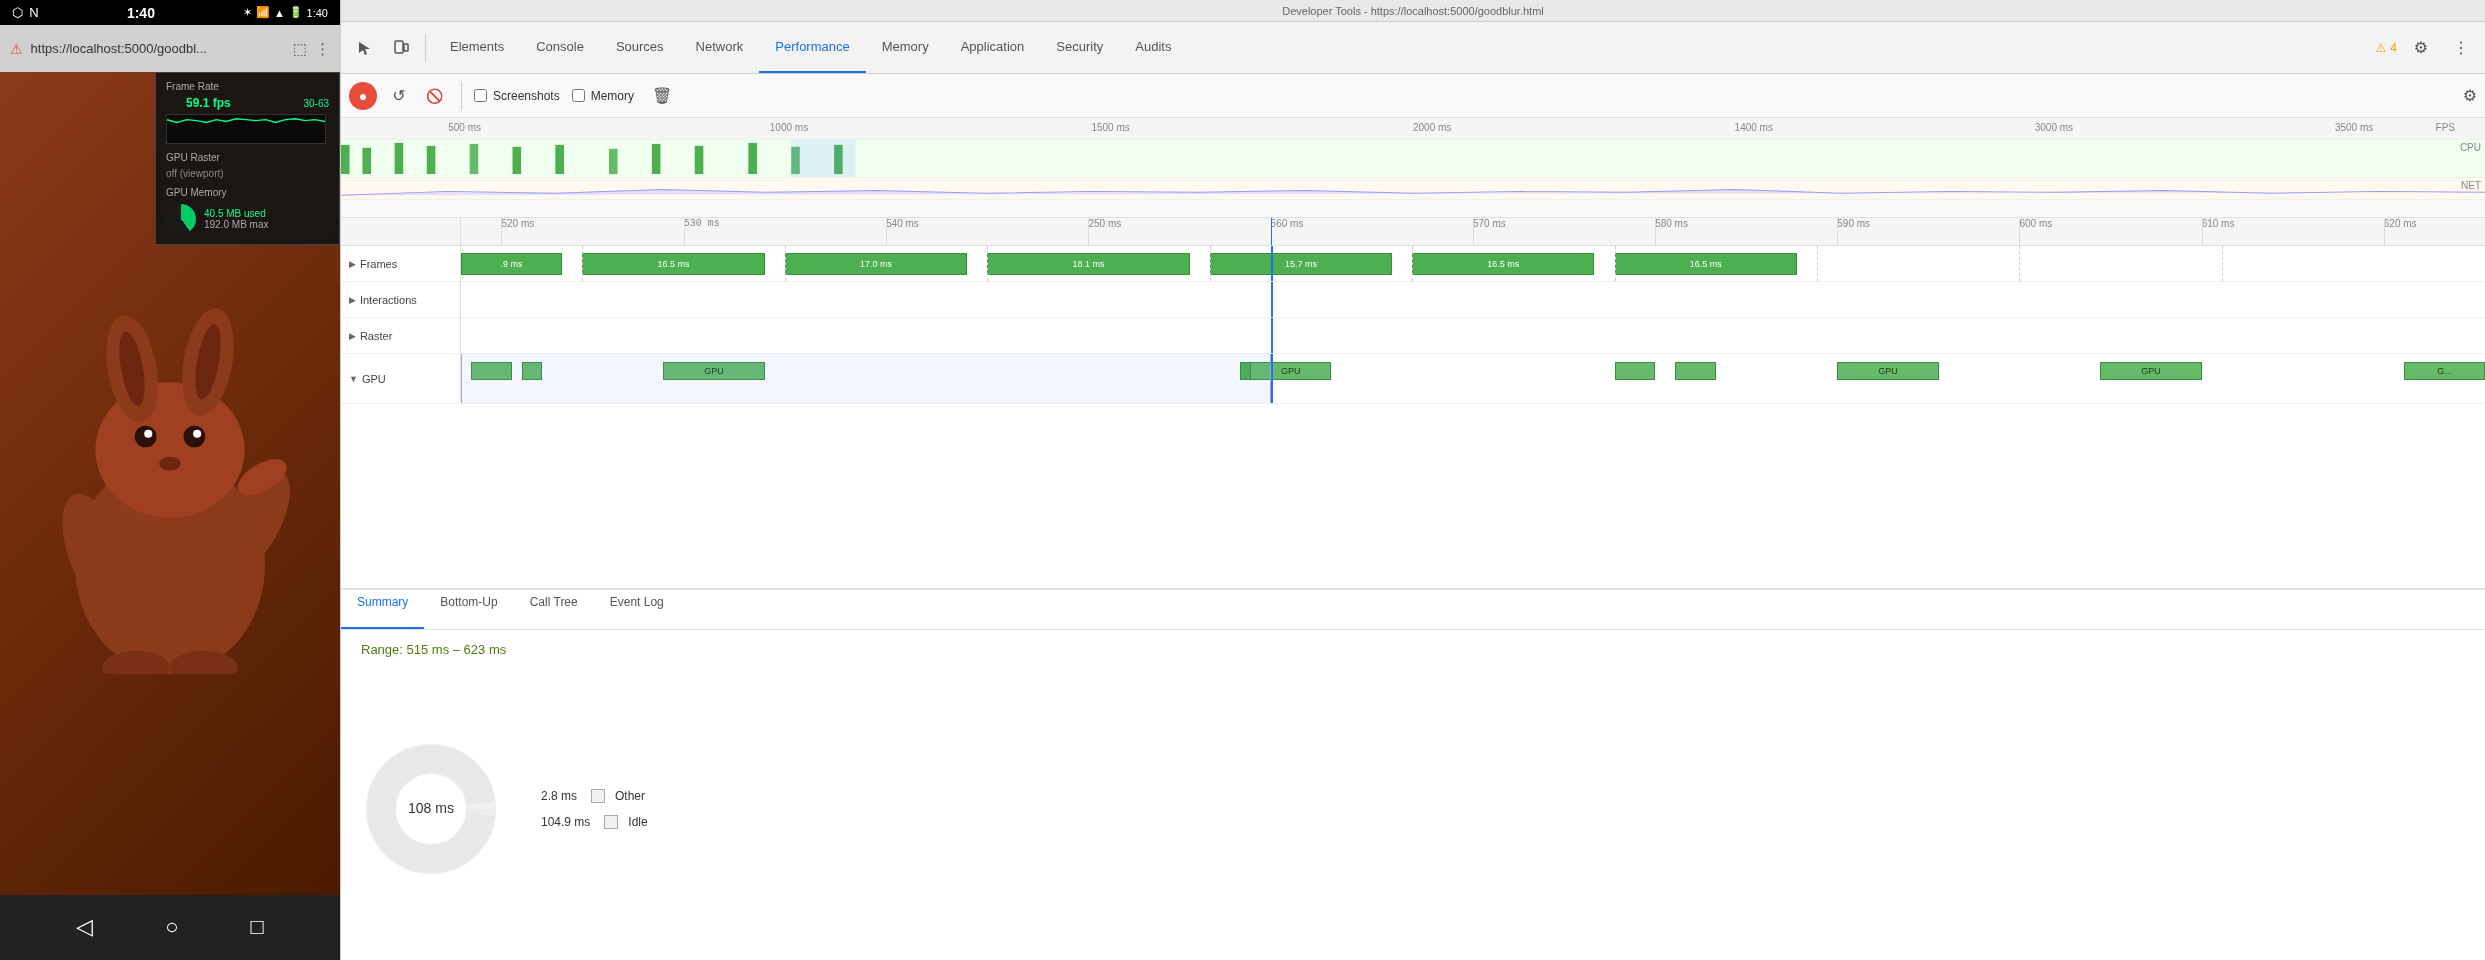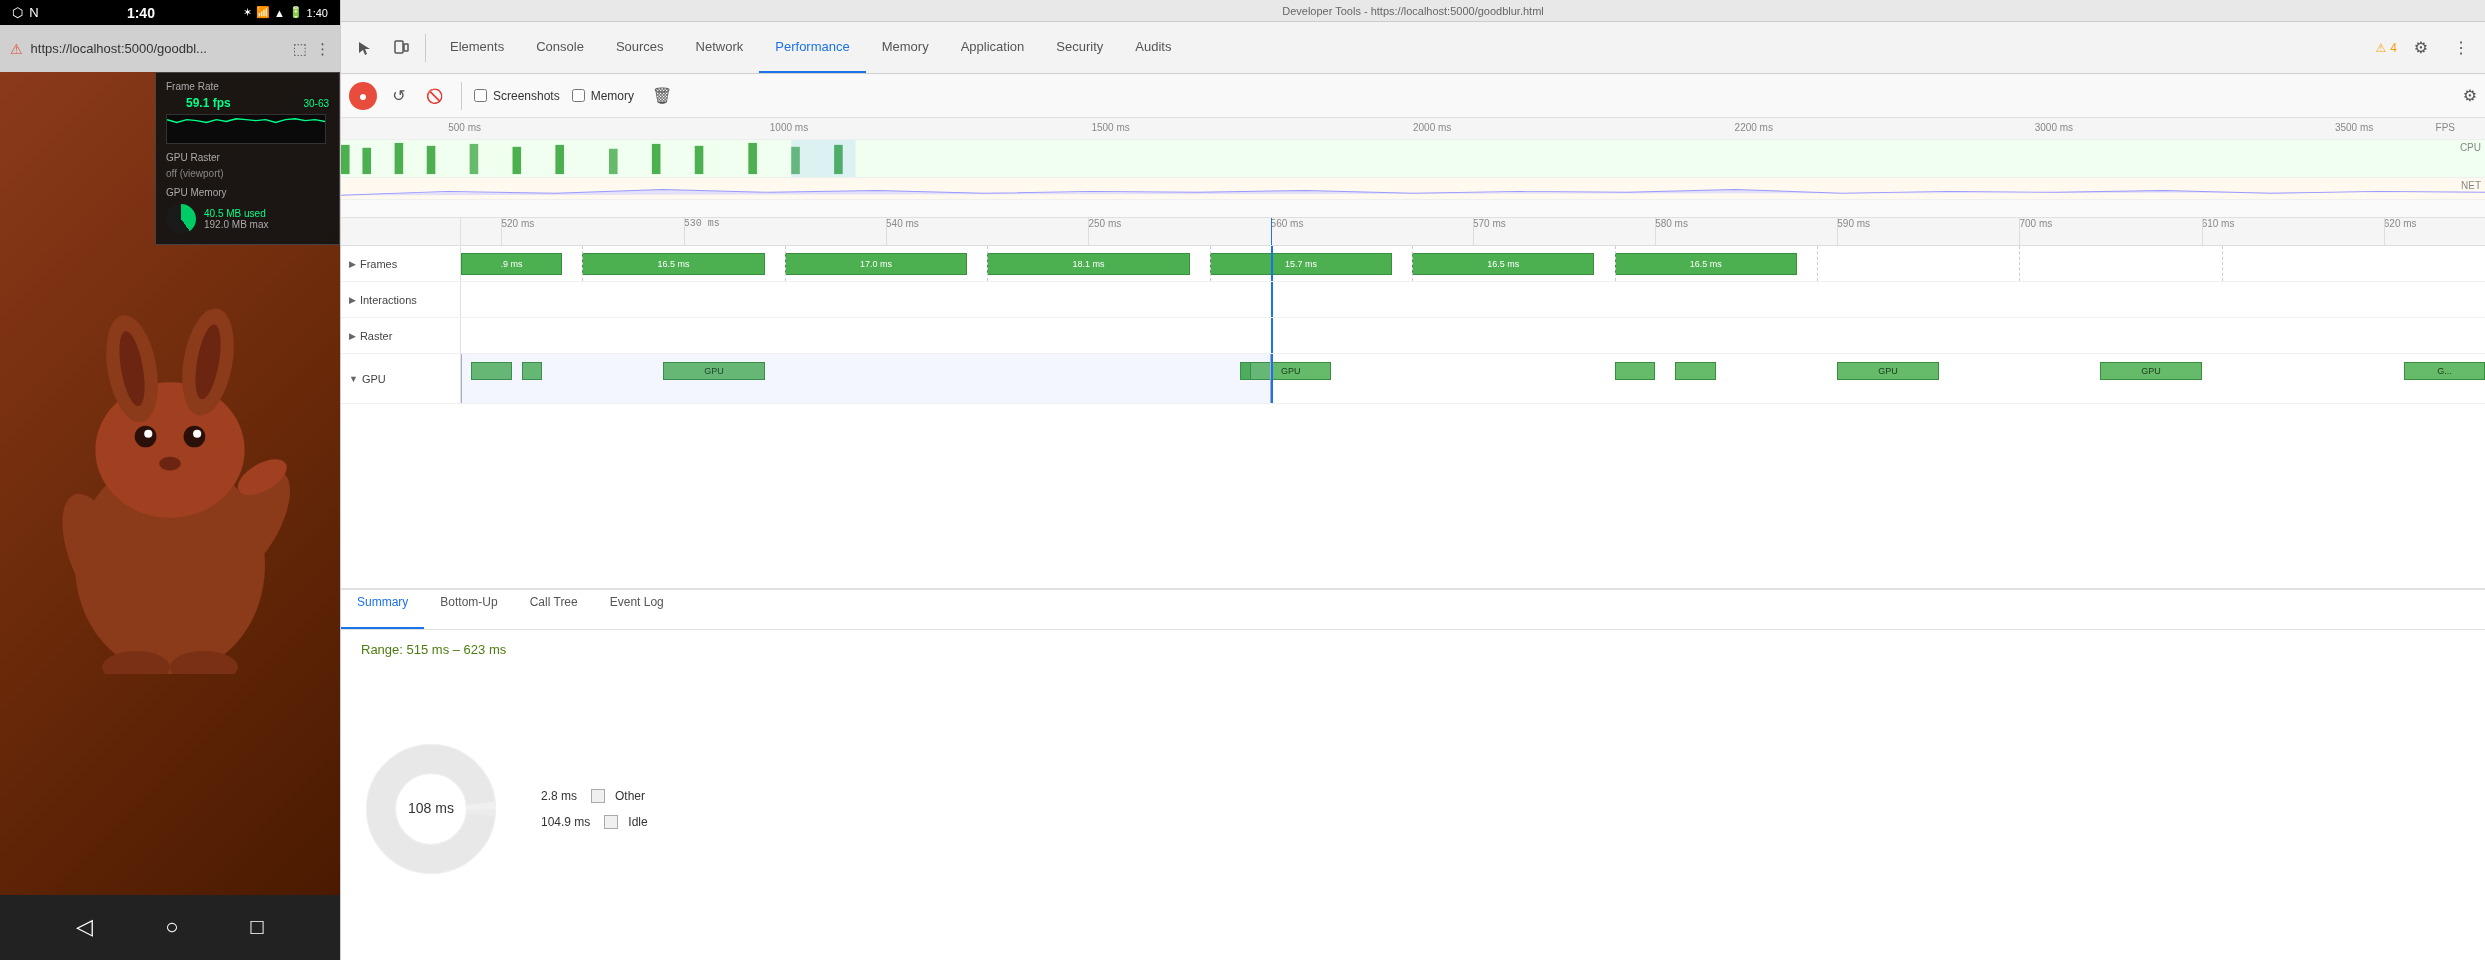--- a/index.html
+++ b/index.html
@@ -619,21 +619,21 @@
 
     <div class="mini-charts-row">
 
       <div style="height:22px;background:#f5f5f5;border-bottom:1px solid #eee;position:relative;overflow:hidden;display:flex;align-items:center;">
         <div style="width:0px;flex-shrink:0;"></div>
         <div style="flex:1;position:relative;height:100%;font-size:10px;color:#888;">
           <span style="position:absolute;left:5%;top:4px;">500 ms</span>
           <span style="position:absolute;left:20%;top:4px;">1000 ms</span>
           <span style="position:absolute;left:35%;top:4px;">1500 ms</span>
           <span style="position:absolute;left:50%;top:4px;">2000 ms</span>
-          <span style="position:absolute;left:65%;top:4px;">2200 ms</span>
+          <span style="position:absolute;left:65%;top:4px;">1400 ms</span>
           <span style="position:absolute;left:79%;top:4px;">3000 ms</span>
           <span style="position:absolute;left:93%;top:4px;">3500 ms</span>
         </div>
         <div style="position:absolute;right:30px;top:4px;font-size:10px;color:#888;">FPS</div>
       </div>
 
       <div class="mini-chart-row" style="height:38px;background:#f0fff0;">
         <div style="flex:1;height:100%;position:relative;overflow:hidden;">
           <svg width="100%" height="100%" viewBox="0 0 2000 38" preserveAspectRatio="none">
 
@@ -673,21 +673,21 @@
         <div class="time-header-spacer"></div>
         <div class="time-header-content">
           <span style="position:absolute;left:2%;font-size:10px;color:#888;">520 ms</span>
           <span style="position:absolute;left:11%;font-size:10px;color:#888;font-family:Liberation Mono, monospace;">530 ms</span>
           <span style="position:absolute;left:21%;font-size:10px;color:#888;">540 ms</span>
           <span style="position:absolute;left:31%;font-size:10px;color:#888;">250 ms</span>
           <span style="position:absolute;left:40%;font-size:10px;color:#888;">560 ms</span>
           <span style="position:absolute;left:50%;font-size:10px;color:#888;">570 ms</span>
           <span style="position:absolute;left:59%;font-size:10px;color:#888;">580 ms</span>
           <span style="position:absolute;left:68%;font-size:10px;color:#888;">590 ms</span>
-          <span style="position:absolute;left:77%;font-size:10px;color:#888;">700 ms</span>
+          <span style="position:absolute;left:77%;font-size:10px;color:#888;">600 ms</span>
           <span style="position:absolute;left:86%;font-size:10px;color:#888;">610 ms</span>
           <span style="position:absolute;left:95%;font-size:10px;color:#888;">620 ms</span>
 
           <div style="position:absolute;left:2%;top:0;bottom:0;width:1px;background:#ddd;"></div>
           <div style="position:absolute;left:11%;top:0;bottom:0;width:1px;background:#ddd;"></div>
           <div style="position:absolute;left:21%;top:0;bottom:0;width:1px;background:#ddd;"></div>
           <div style="position:absolute;left:31%;top:0;bottom:0;width:1px;background:#ddd;"></div>
           <div style="position:absolute;left:40%;top:0;bottom:0;width:1px;background:#1a73e8;"></div>
           <div style="position:absolute;left:50%;top:0;bottom:0;width:1px;background:#ddd;"></div>
           <div style="position:absolute;left:59%;top:0;bottom:0;width:1px;background:#ddd;"></div>

